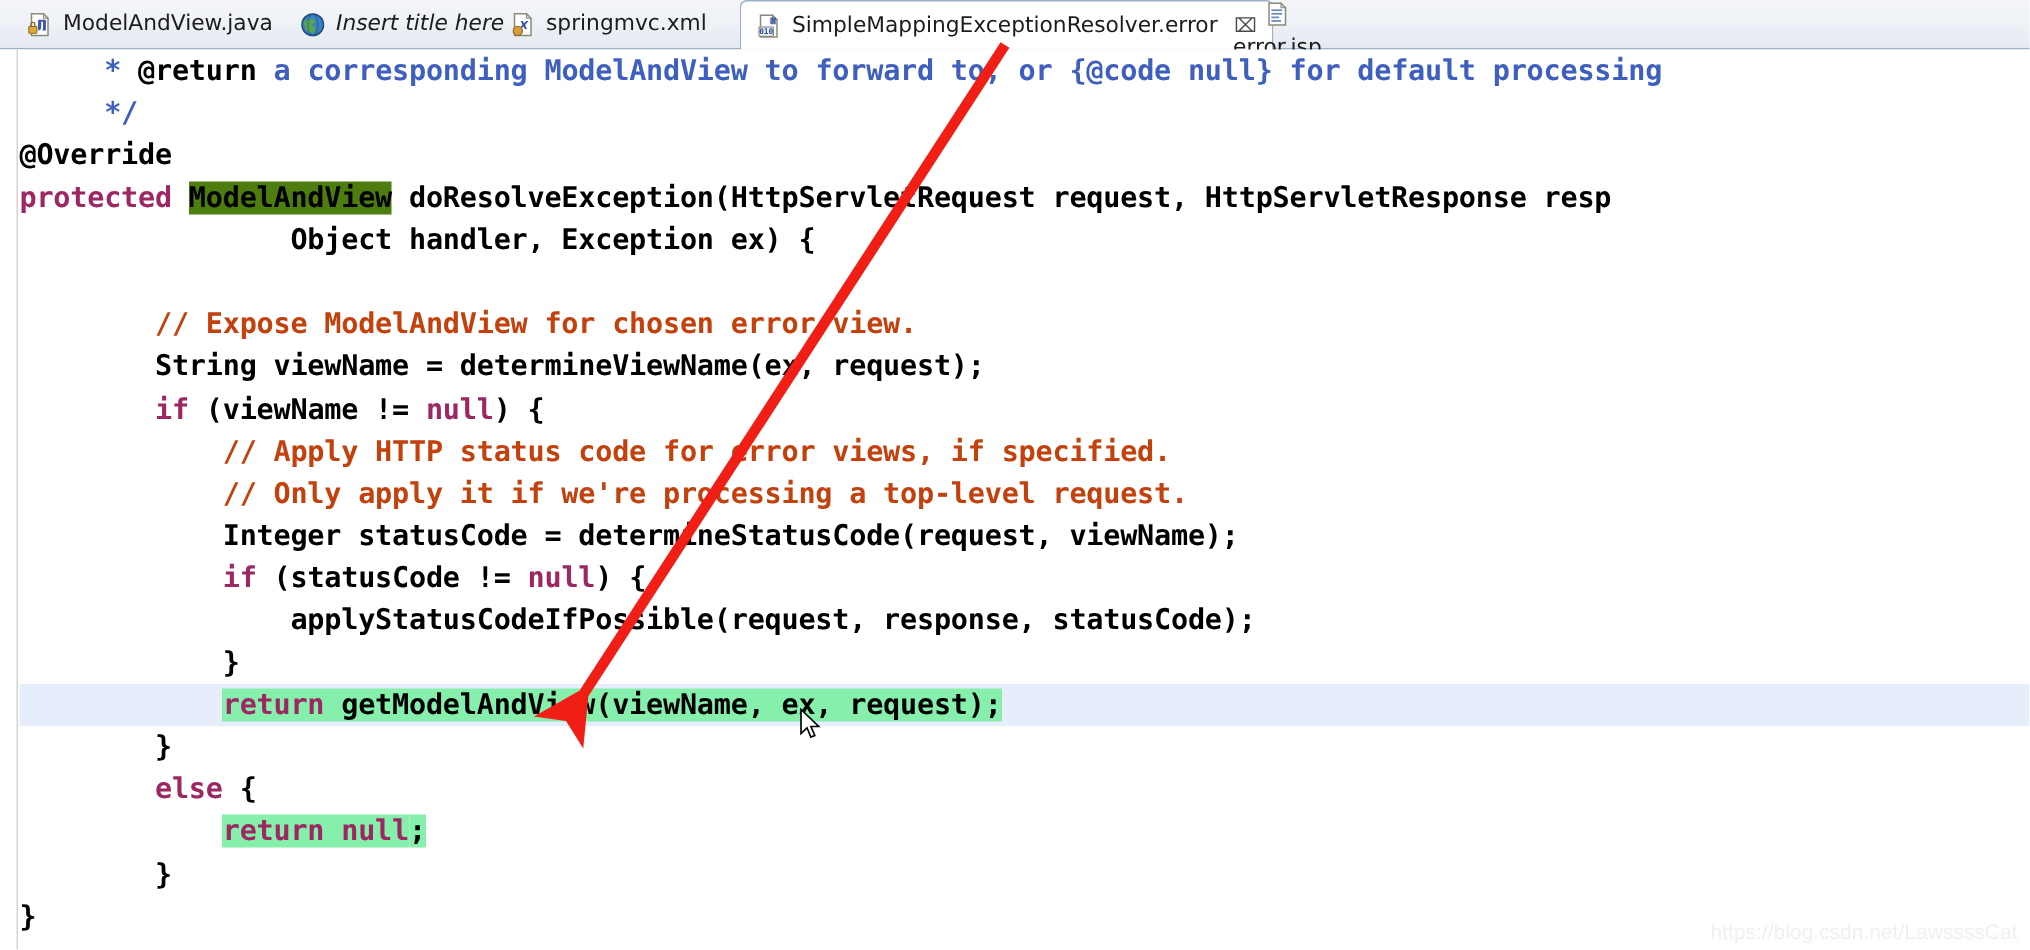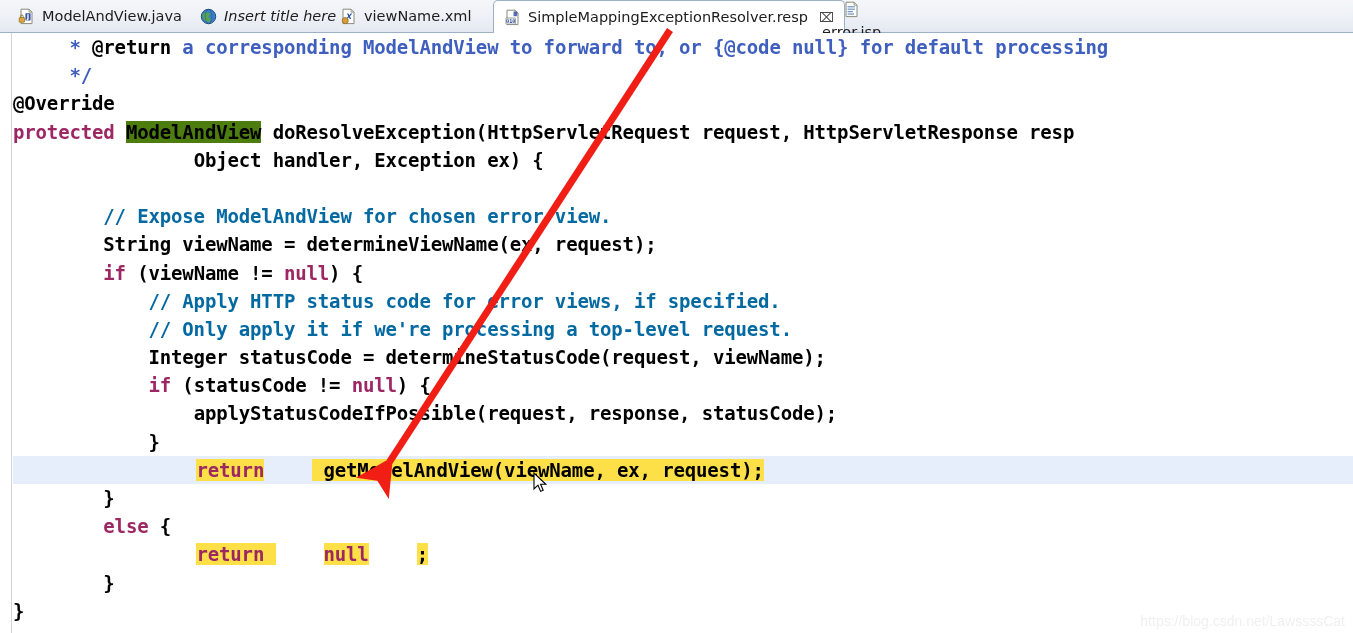--- a/index.html
+++ b/index.html
@@ -93,25 +93,25 @@
     white-space: pre;
     color: #000000;
     letter-spacing: -0.15px;
   }
   .ln { display: block; height: 28.2px; position: relative; }
   .ln.cur {
     background: #e6eefb;
     width: 1340px;
   }
   .kw   { color: #9c2763; }
-  .cmt  { color: #0369a1; }
+  .cmt  { color: #c2410c; }
   .jdoc { color: #3f5fbf; }
   .jtag { color: #000000; }
   .occ  { background: #4d7c0f; }
-  .sel  { background: #fde047; margin-left: 48px; }
+  .sel  { background: #86efac; }
 
   
   #arrow {
     position: absolute;
     top: 0; left: 0;
     width: 1353px; height: 633px;
     pointer-events: none;
   }
 
   
@@ -158,31 +158,31 @@
         </svg></span>
       <span class="tab-label">Insert title here</span>
     </div>
     <div class="tab inactive" style="left: 330px;">
       <span class="ficon"><svg viewBox="0 0 17 17" width="17" height="17">
           <path d="M3,1.2 L11,1.2 L14,4.2 L14,15.6 L3,15.6 Z" fill="#ffffff" stroke="#8a8a7a" stroke-width="1"></path>
           <path d="M11,1.2 L11,4.2 L14,4.2 Z" fill="#e4e2d4" stroke="#8a8a7a" stroke-width="0.7"></path>
           <text x="9.2" y="11.3" font-size="7.4" font-family="DejaVu Sans, sans-serif" fill="#2b4fa8" text-anchor="middle" font-weight="bold" font-style="italic">X</text>
           <circle cx="5.2" cy="12.6" r="3.1" fill="#d89b3c" stroke="#8a6a1c" stroke-width="0.7"></circle>
         </svg></span>
-      <span class="tab-label">viewName.xml</span>
+      <span class="tab-label">springmvc.xml</span>
     </div>
     <div class="tab active" style="left: 493px;">
       <span class="ficon"><svg viewBox="0 0 17 17" width="17" height="17">
           <path d="M3,1.2 L11,1.2 L14,4.2 L14,15.6 L3,15.6 Z" fill="#ffffff" stroke="#8a8a7a" stroke-width="1"></path>
           <path d="M11,1.2 L11,4.2 L14,4.2 Z" fill="#e4e2d4" stroke="#8a8a7a" stroke-width="0.7"></path>
           <rect x="2" y="9" width="9.6" height="6.2" fill="#f2f2f2" stroke="#7a7a7a" stroke-width="0.7" rx="0.6"></rect>
           <text x="6.8" y="13.9" font-size="5.2" font-family="DejaVu Sans Mono, monospace" fill="#23499a" text-anchor="middle" font-weight="bold">010</text>
           <path d="M9.5,2.6 L13.2,2.6 L13.2,7.2 L9.5,7.2 Z" fill="#3b55a8" opacity="0.85"></path>
         </svg></span>
-      <span class="tab-label">SimpleMappingExceptionResolver.resp</span>
+      <span class="tab-label">SimpleMappingExceptionResolver.error</span>
       <span class="tab-close">⌧</span>
     </div>
     <div class="tab inactive" style="left: 812px; flex-direction: column;">
       <span class="ficon"><svg viewBox="0 0 17 17" width="17" height="17">
           <path d="M3,1.2 L11,1.2 L14,4.2 L14,15.6 L3,15.6 Z" fill="#ffffff" stroke="#8a8a7a" stroke-width="1"></path>
           <path d="M11,1.2 L11,4.2 L14,4.2 Z" fill="#e4e2d4" stroke="#8a8a7a" stroke-width="0.7"></path>
           <rect x="4.6" y="5.2" width="7.2" height="1.2" fill="#6b8fbd"></rect>
           <rect x="4.6" y="7.6" width="7.2" height="1.2" fill="#6b8fbd"></rect>
           <rect x="4.6" y="10" width="5.2" height="1.2" fill="#6b8fbd"></rect>
           <rect x="4.6" y="12.4" width="6.4" height="1.2" fill="#6b8fbd"></rect>

